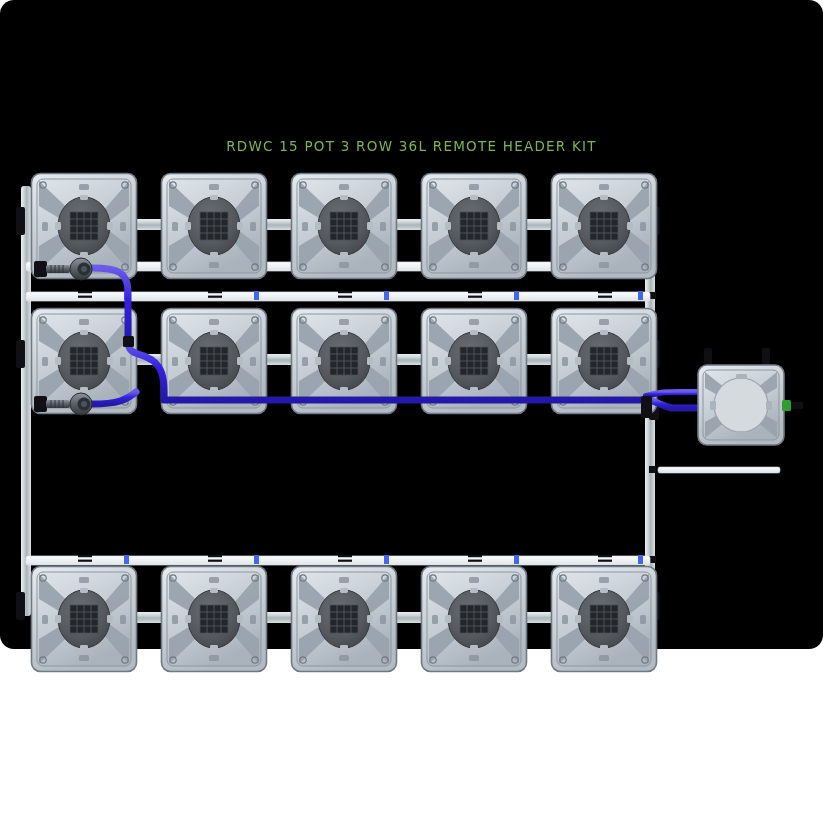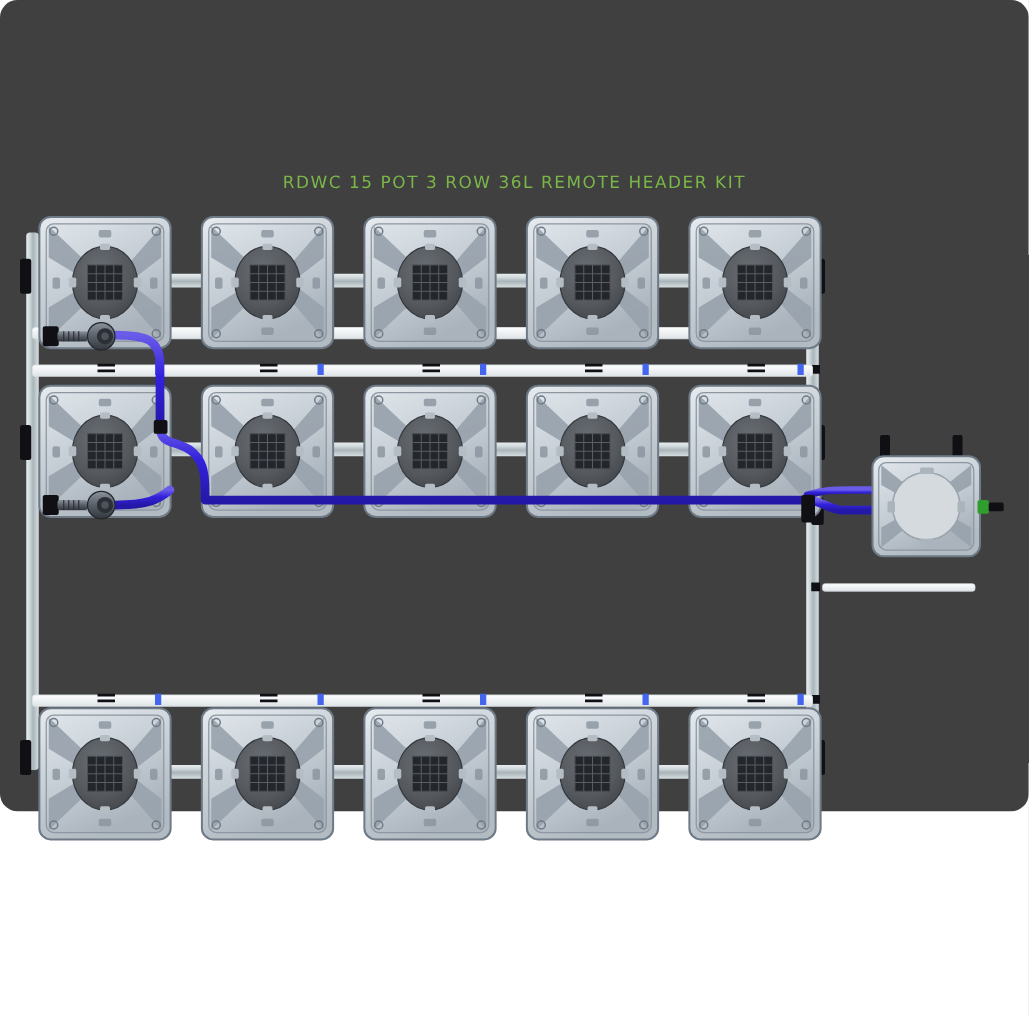--- a/index.html
+++ b/index.html
@@ -1,18 +1,18 @@
 <!DOCTYPE html>
 <html><head>
 <meta charset="utf-8">
 <style>
   html,body{margin:0;padding:0;background:#ffffff;}
   body{width:823px;height:823px;overflow:hidden;
        font-family:"DejaVu Sans","Liberation Sans",sans-serif;}
-  #stage{position:relative;width:823px;height:649px;background:#404040;border-radius:14px;}
+  #stage{position:relative;width:823px;height:649px;background:#000000;border-radius:14px;}
   #title{
     position:absolute;left:0;top:138px;width:823px;text-align:center;
     color:#7ab648;font-size:13.5px;letter-spacing:1.25px;font-weight:500;
     font-family:"DejaVu Sans","Liberation Sans",sans-serif;
     white-space:nowrap;
   }
   svg{position:absolute;left:0;top:0;}
 </style>
 </head>
 <body>

